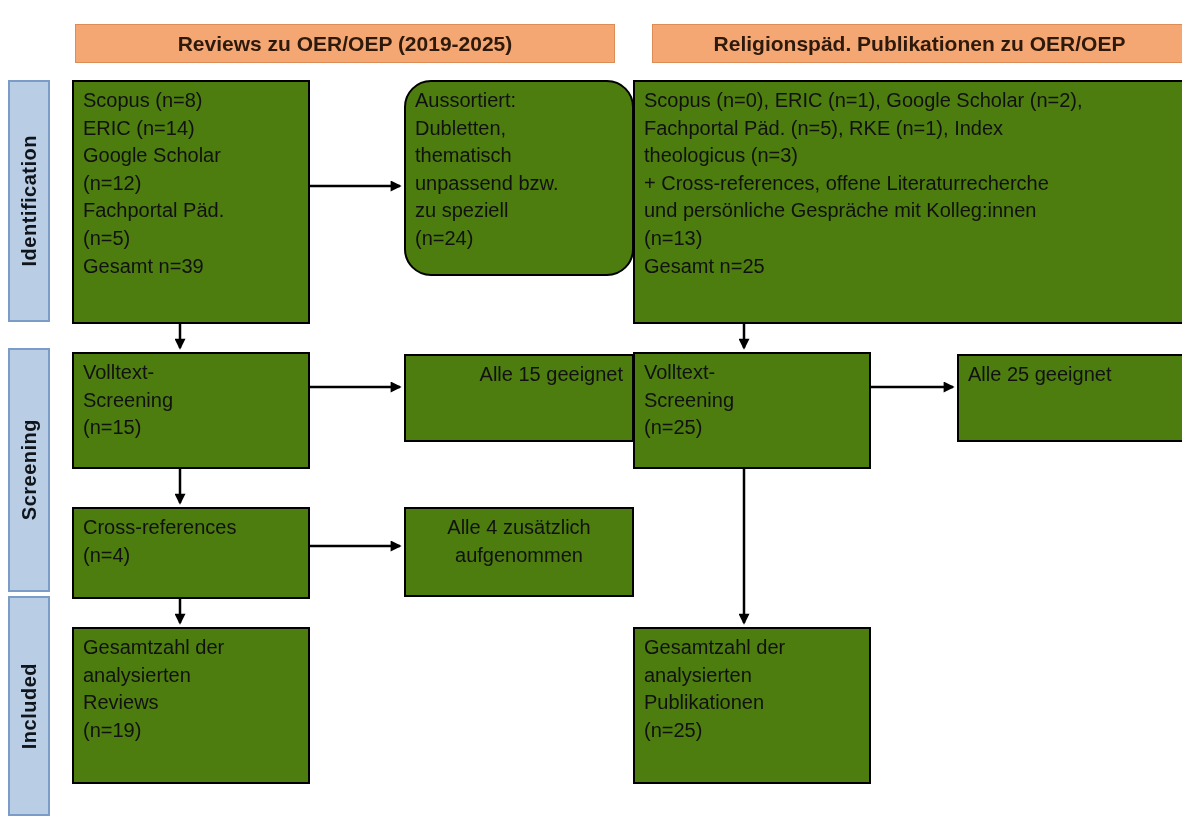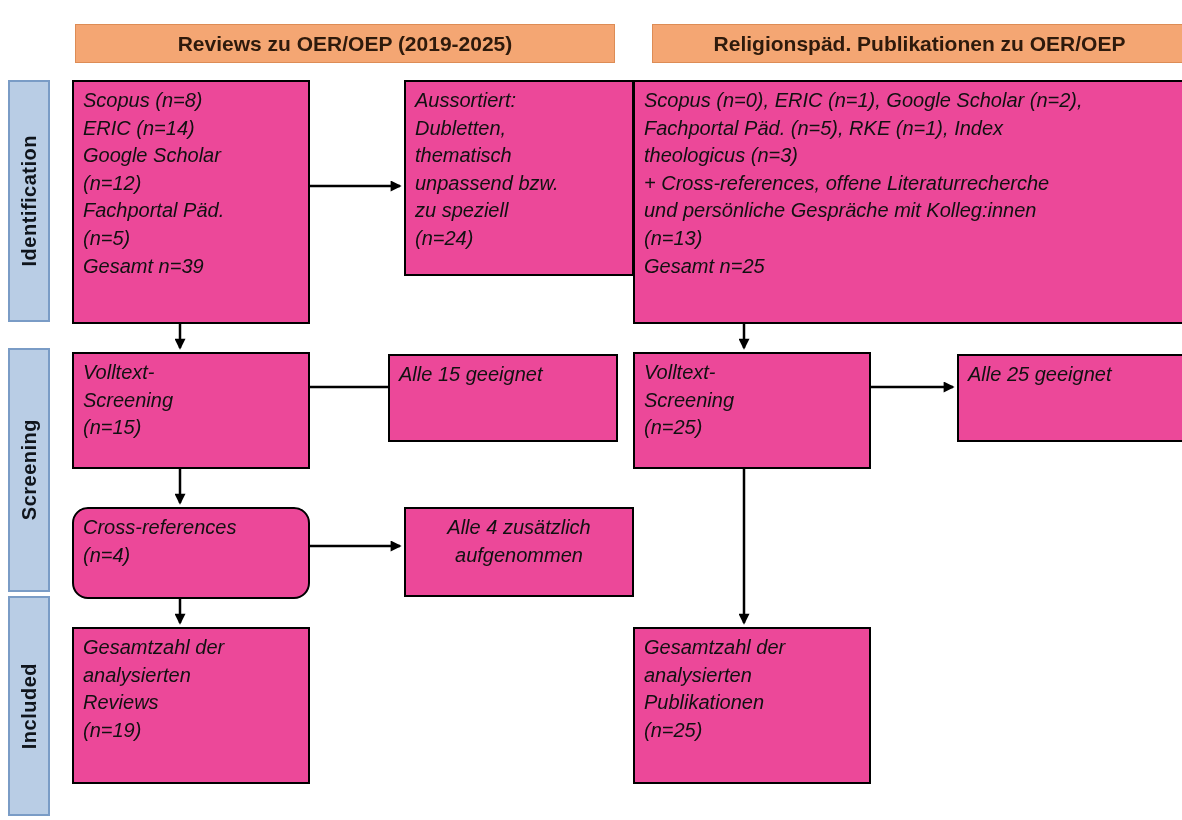--- a/index.html
+++ b/index.html
@@ -42,28 +42,27 @@
       transform: rotate(180deg);
       font-size: 20px;
       font-weight: bold;
       color: #10151c;
       letter-spacing: 0.5px;
       white-space: nowrap;
     }
 
     .box {
       position: absolute;
-      background: #ec4899;
+      background: #4d7c0f;
       border: 2px solid #000000;
       padding: 5px 9px;
       font-size: 20px;
       line-height: 1.38;
       color: #111111;
       white-space: pre-line;
-      font-style: italic;
     }
 
     .arrows {
       position: absolute;
       left: 0;
       top: 0;
       pointer-events: none;
     }
   </style>
 </head>
@@ -106,34 +105,34 @@
   </div>
 
   <div class="box" style="left:72px; top:80px; width:216px; height:230px;">Scopus (n=8)
 ERIC (n=14)
 Google Scholar
 (n=12)
 Fachportal Päd.
 (n=5)
 Gesamt n=39</div>
 
-  <div class="box" style="left:404px; top:80px; width:208px; height:182px;">Aussortiert:
+  <div class="box" style="left:404px; top:80px; width:208px; height:182px;border-radius:27px;">Aussortiert:
 Dubletten,
 thematisch
 unpassend bzw.
 zu speziell
 (n=24)</div>
 
   <div class="box" style="left:72px; top:352px; width:216px; height:103px;">Volltext-
 Screening
 (n=15)</div>
 
-  <div class="box" style="left:388px; top:354px; width:208px; height:74px;">Alle 15 geeignet</div>
+  <div class="box" style="left:404px; top:354px; width:208px; height:74px;text-align:right;">Alle 15 geeignet</div>
 
-  <div class="box" style="left:72px; top:507px; width:216px; height:78px;border-radius:16px;">Cross-references
+  <div class="box" style="left:72px; top:507px; width:216px; height:78px;">Cross-references
 (n=4)</div>
 
   <div class="box" style="left:404px; top:507px; width:208px; height:76px;text-align:center;">Alle 4 zusätzlich
 aufgenommen</div>
 
   <div class="box" style="left:72px; top:627px; width:216px; height:143px;">Gesamtzahl der
 analysierten
 Reviews
 (n=19)</div>
 

